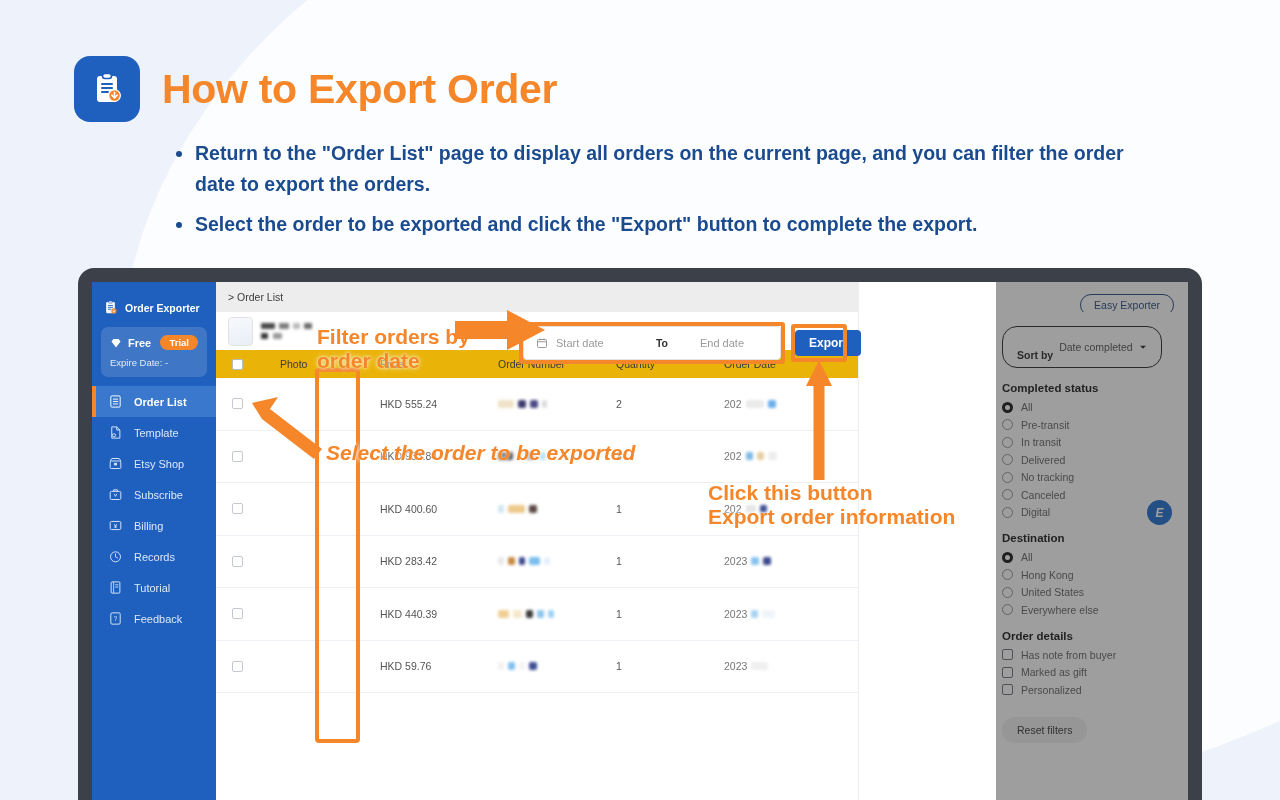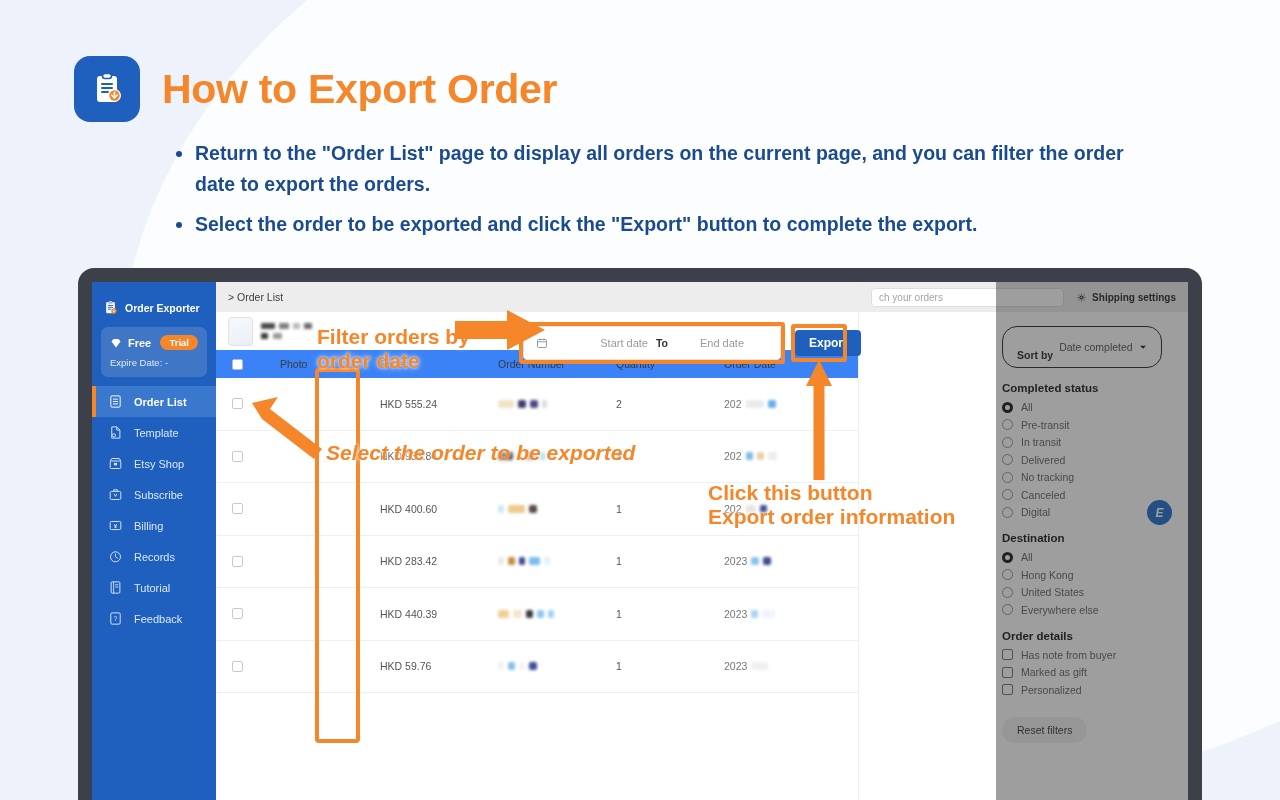--- a/index.html
+++ b/index.html
@@ -192,21 +192,21 @@
     flex: none;
   }
   .blur-stack { display: flex; flex-direction: column; gap: 4px; }
   .bl { height: 6px; border-radius: 1px; filter: blur(1.4px); }
 
   
   .table { width: 100%; }
   .thead {
     display: flex; align-items: center;
     height: 28px;
-    background: #3b82f6;
+    background: #eab308;
     font-size: 10.5px; color: #3a3a3a;
   }
   .trow {
     display: flex; align-items: center;
     height: 52.5px;
     border-bottom: 1px solid #eceff3;
     font-size: 10.5px; color: #555;
     background: #fff;
   }
   .c-check { width: 42px; flex: none; display: flex; justify-content: center; }
@@ -730,30 +730,20 @@
             <span class="c-date blurcell">
               <span style="height:auto;filter:none;color:#777">2023</span>
                 <span style="width:17px;background:#f0f0f0"></span>
             </span>
           </div>
         </div>
 
         <div class="sel-box"></div>
 
         <div class="rightpanel">
-          <div class="rp-top">
-            <span class="search-box">ch your orders</span>
-            <span class="ship-link">
-              <svg width="11" height="11" viewBox="0 0 24 24">
-                <circle cx="12" cy="12" r="3.4" fill="none" stroke="#222" stroke-width="2.4"></circle>
-                <path d="M12 2.5 L13.6 5.2 H10.4Z M12 21.5 L10.4 18.8 H13.6Z M2.5 12 L5.2 10.4 V13.6Z M21.5 12 L18.8 13.6 V10.4Z M5.2 5.2 L8.2 6.1 L6.1 8.2Z M18.8 18.8 L15.8 17.9 L17.9 15.8Z M18.8 5.2 L17.9 8.2 L15.8 6.1Z M5.2 18.8 L6.1 15.8 L8.2 17.9Z" fill="#222"></path>
-              </svg>
-              <span>Shipping settings</span>
-            </span>
-          </div>
 
           <div class="rp-body">
             <div class="ee-row">
               <span class="ee-btn">Easy Exporter</span>
             </div>
             <div class="perpage-row">
               <span class="perpage">
                 <span>rs per page</span>
                 <svg width="9" height="9" viewBox="0 0 12 12">
                   <path d="M2 4 L6 8.2 L10 4" fill="none" stroke="#666" stroke-width="1.4"></path>
@@ -856,21 +846,21 @@
       </div>
     </div>
   </div>
 
   <div class="date-filter">
     <svg width="12" height="12" viewBox="0 0 24 24">
       <rect x="3" y="5" width="18" height="16" rx="2" fill="none" stroke="#8a8a8a" stroke-width="1.7"></rect>
       <path d="M3 9.5 H21" stroke="#8a8a8a" stroke-width="1.7"></path>
       <path d="M8 3 V6.5 M16 3 V6.5" stroke="#8a8a8a" stroke-width="1.7"></path>
     </svg>
-    <span style="flex:1;text-align:right">Start date</span>
+    <span style="flex:1;text-align:left">Start date</span>
     <span class="to">To</span>
     <span style="flex:1;text-align:center">End date</span>
   </div>
   <div class="export-btn">Export</div>
 
   <div class="hl-box" style="left:519px;top:322px;width:266px;height:42px;"></div>
   <div class="hl-box" style="left:791px;top:324px;width:56px;height:38px;"></div>
 
   <div class="anno" style="left:317px; top:325px;">
     <div class="anno-text">Filter orders by

